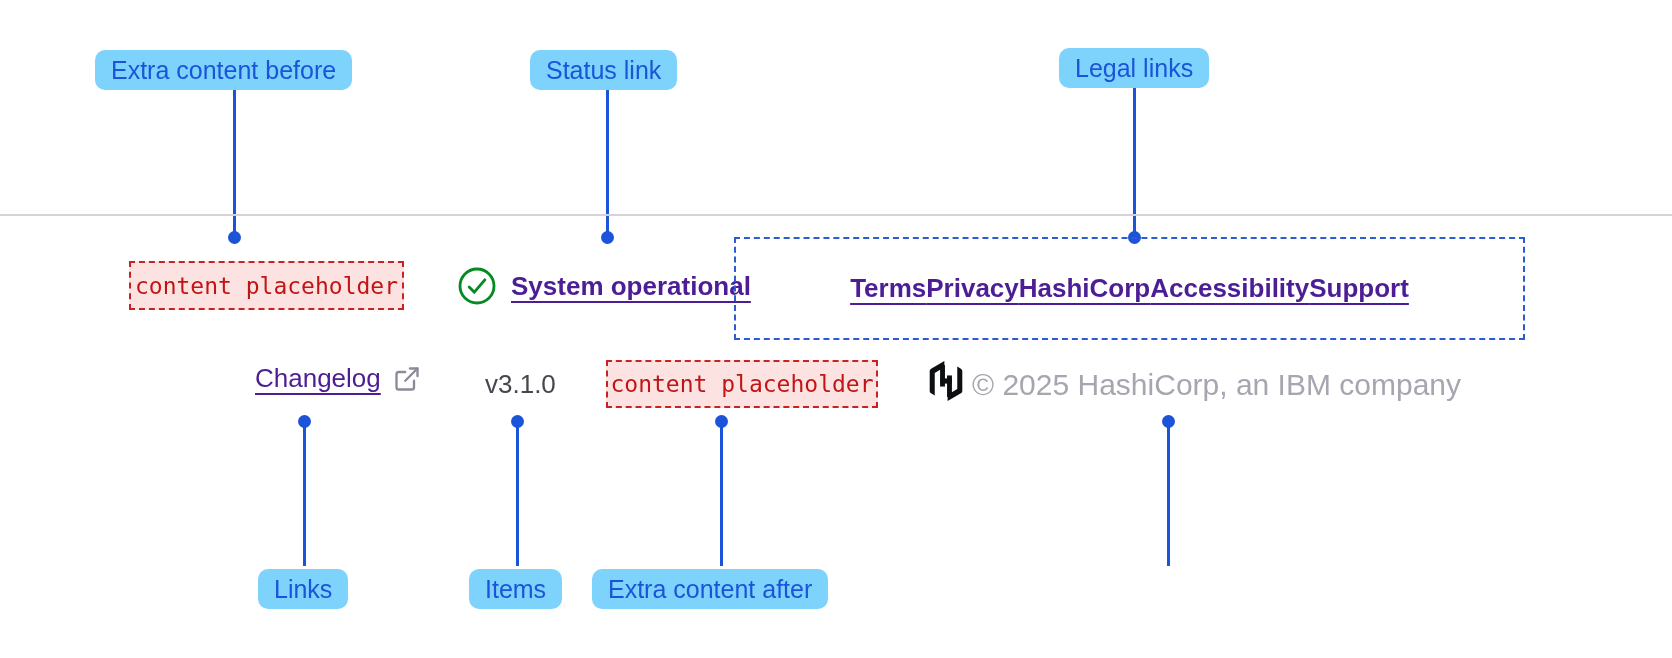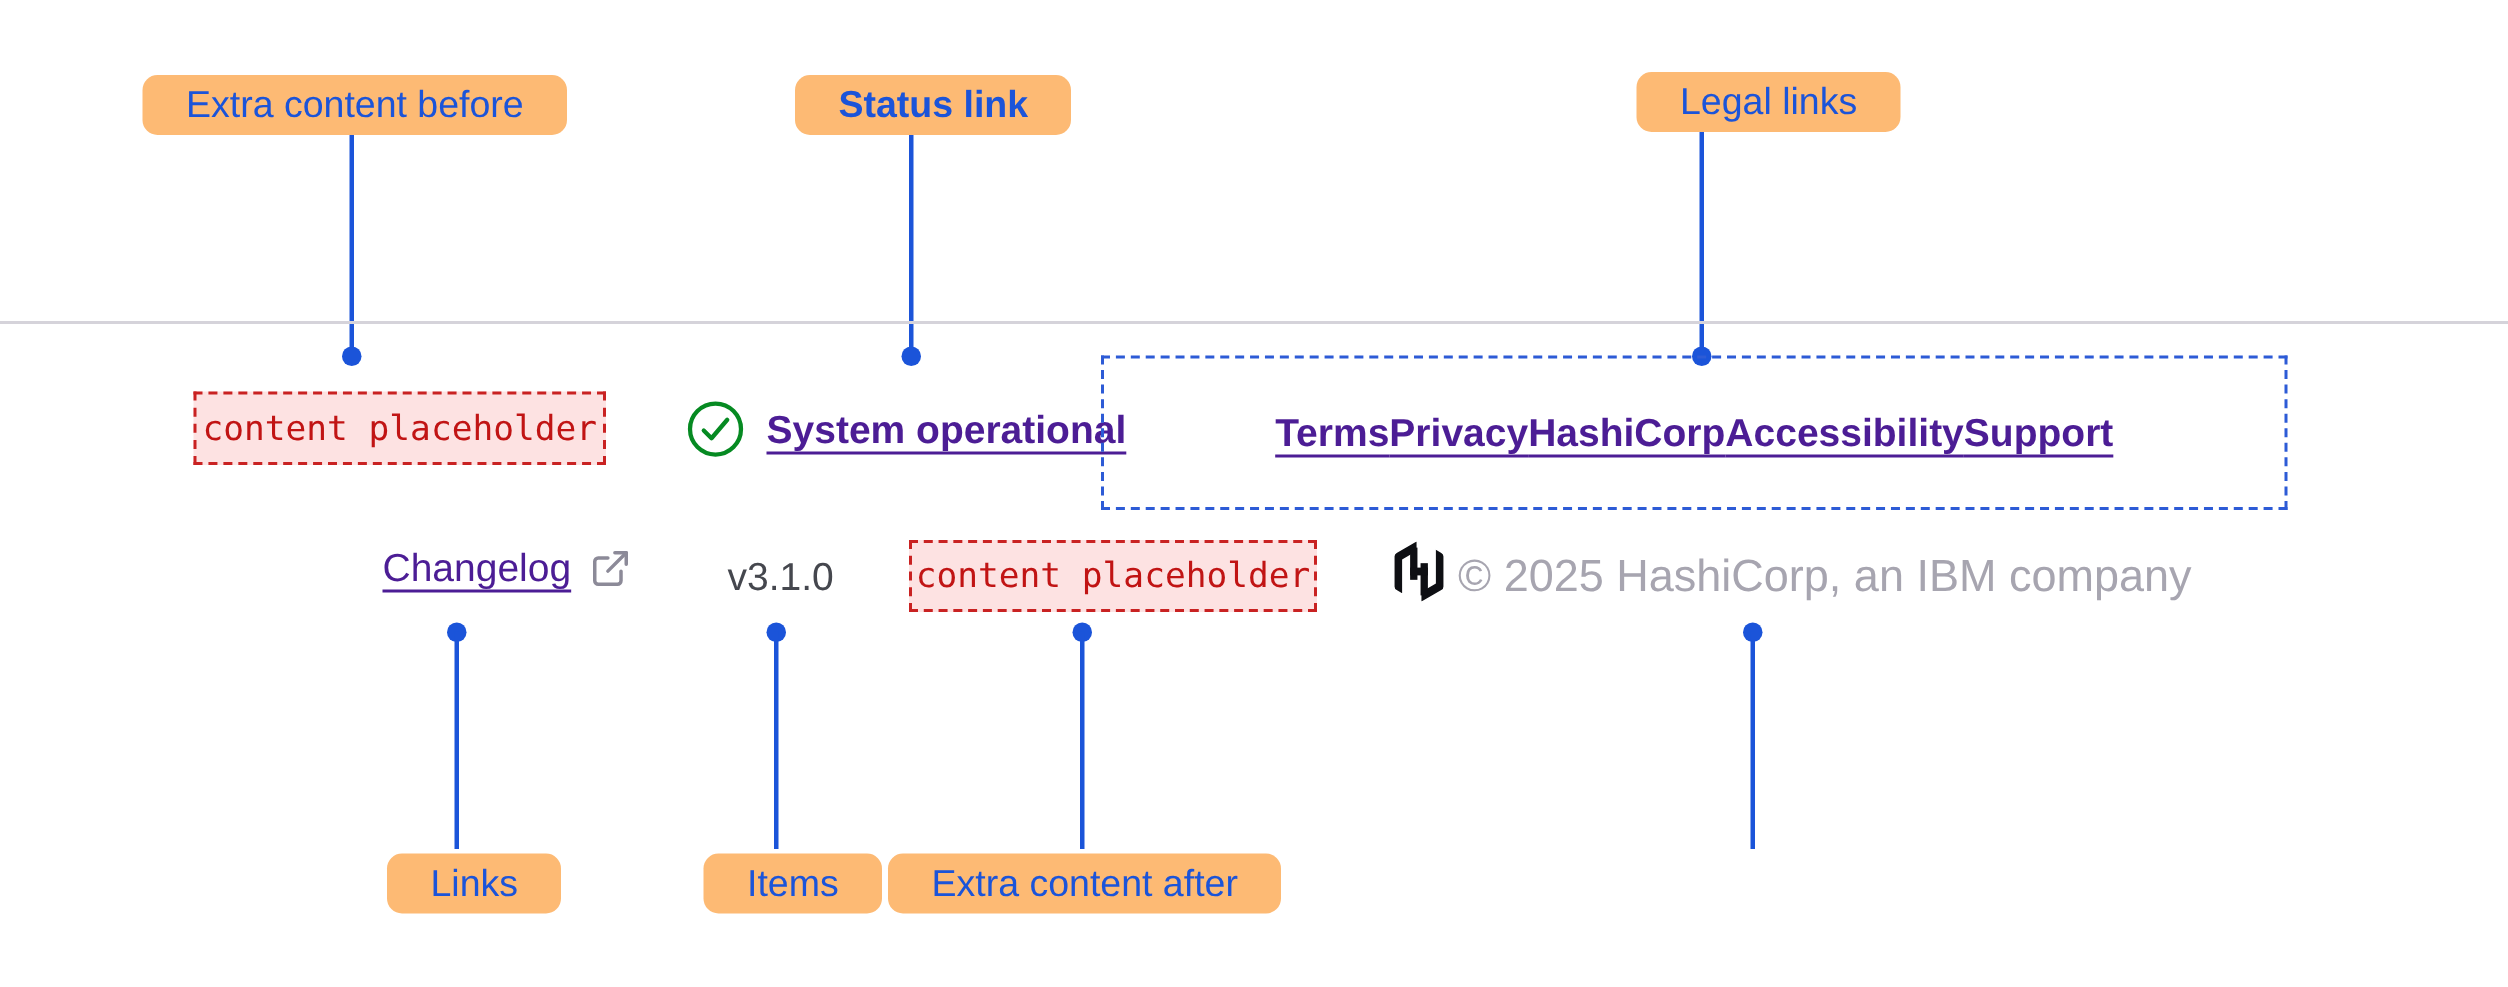--- a/index.html
+++ b/index.html
@@ -1,22 +1,22 @@
 <!DOCTYPE html>
 <html><head>
 <meta charset="utf-8">
 <style>
   html,body { margin:0; padding:0; background:#ffffff; }
   .canvas {
     position:relative; width:1672px; height:658px; background:#ffffff;
     font-family:"Liberation Sans", sans-serif; overflow:hidden;
   }
   .pill {
-    position:absolute; height:40px; line-height:40px; padding:0 29px;
-    background:#fdba74; color:#1b54d9; font-size:25px; font-weight:500;
+    position:absolute; height:40px; line-height:40px; padding:0 16px;
+    background:#7dd3fc; color:#1b54d9; font-size:25px; font-weight:500;
     border-radius:10px; white-space:nowrap;
   }
   .vline { position:absolute; width:3px; background:#1b54d9; }
   .dot { position:absolute; width:13px; height:13px; border-radius:50%; background:#1b54d9; }
   .divider { position:absolute; left:0; top:214px; width:1672px; height:2px; background:#d5d3da; }
   .ph-box {
     position:absolute; display:flex; align-items:center; justify-content:center;
     background:#fde2e2; border:2px dashed #c92222; box-sizing:border-box;
     color:#c11414; font-family:"DejaVu Sans Mono", monospace; font-size:23px; white-space:nowrap;
   }
@@ -34,22 +34,22 @@
   .link-row { position:absolute; display:flex; align-items:center; gap:12px; }
   .version { position:absolute; left:485px; top:369px; font-size:26px; color:#45474e; }
   .copyright { position:absolute; left:972px; top:368px; font-size:30px; color:#a7a5b0; white-space:nowrap; }
 </style>
 </head>
 <body>
 
 <div class="canvas">
 
   <div class="pill" style="left:95px; top:50px;">Extra content before</div>
-  <div class="pill" style="left:530px; top:50px;font-weight:bold;">Status link</div>
-  <div class="pill" style="left:1059px; top:48px;margin-left:32px;">Legal links</div>
+  <div class="pill" style="left:530px; top:50px;">Status link</div>
+  <div class="pill" style="left:1059px; top:48px;">Legal links</div>
 
   <div class="vline" style="left:233px; top:90px; height:142px;"></div>
   <div class="dot" style="left:228px; top:231px;"></div>
   <div class="vline" style="left:606px; top:90px; height:142px;"></div>
   <div class="dot" style="left:601px; top:231px;"></div>
   <div class="vline" style="left:1133px; top:88px; height:144px;"></div>
   <div class="dot" style="left:1128px; top:231px;"></div>
 
   <div class="divider"></div>
 

